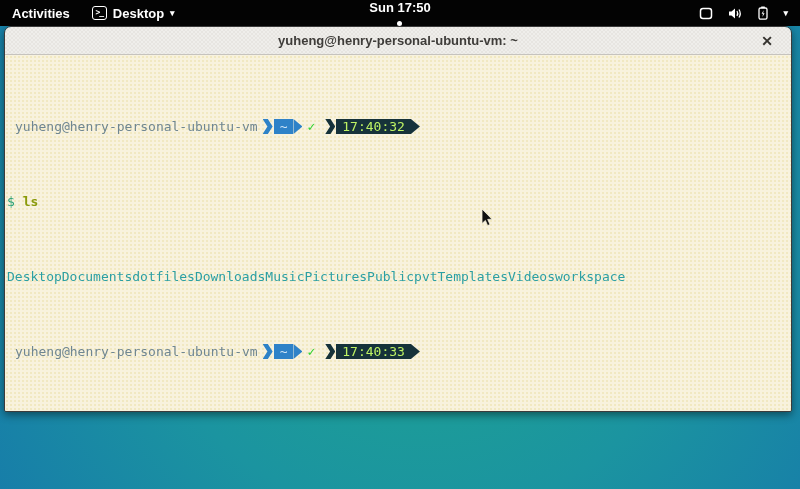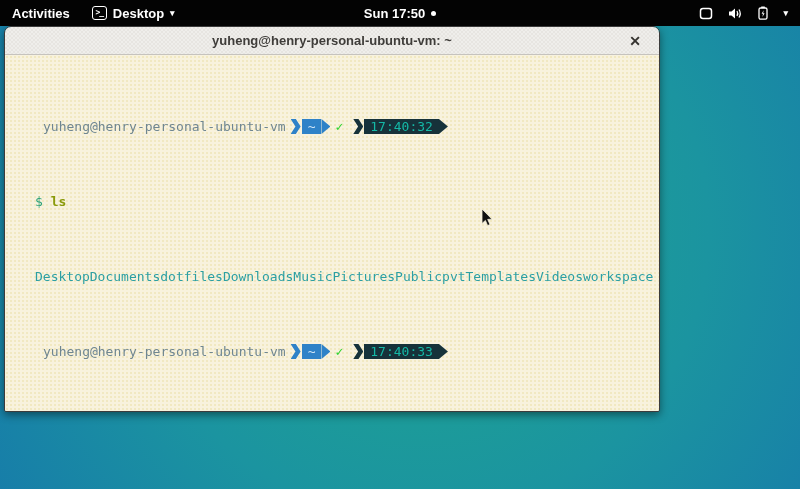--- a/index.html
+++ b/index.html
@@ -22,28 +22,28 @@
   .term-glyph {
     width:15px; height:14px; border:1.5px solid #fff; border-radius:3px;
     font-family:"DejaVu Sans Mono", monospace; font-size:8px; font-weight:700;
     display:flex; align-items:center; justify-content:center; line-height:1; letter-spacing:-1px;
   }
   .caret { font-size:9px; line-height:1; }
   .tb-center {
     position:absolute; left:0; right:0; top:0; height:100%;
     display:flex; align-items:center; justify-content:center; gap:6px; pointer-events:none;
   }
-  .clock-btn { pointer-events:auto; display:flex; align-items:center; gap:6px; padding:0 10px; height:100%; cursor:pointer; }
+  .clock-btn { pointer-events:auto; display:flex; align-items:center; gap:6px; padding:0 10px; height:100%; cursor:pointer;flex-direction:column; }
   .notif-dot { width:5px; height:5px; border-radius:50%; background:#fff; }
   .tb-right { margin-left:auto; display:flex; align-items:center; gap:15px; padding:0 12px; height:100%; cursor:pointer; }
   .tb-right svg { display:block; }
 
   
   .window {
-    position:absolute; left:4px; top:26px; width:656px; height:386px;
+    position:absolute; left:4px; top:26px; width:788px; height:386px;
     border:1px solid #3c3c3c; border-radius:7px 7px 2px 2px;
     box-shadow:0 3px 9px rgba(0,0,0,.45);
     display:flex; flex-direction:column; overflow:hidden; z-index:10;
   }
   .titlebar {
     height:28px; flex:0 0 28px;
     background:
       repeating-conic-gradient(rgba(255,255,255,.35) 0% 25%, rgba(0,0,0,0) 0% 50%) 0 0/4px 4px,
       #e7e5e1;
     border-bottom:1px solid #c6c3be;
@@ -56,33 +56,33 @@
     color:#35332f; font-size:14px; font-weight:700; cursor:pointer;
   }
   .screen {
     flex:1;
     background:
       radial-gradient(rgba(233,220,160,.45) 1px, rgba(0,0,0,0) 1px) 0 0/4px 4px,
       #f8f2dd;
     font-family:"DejaVu Sans Mono", monospace; font-size:13px; line-height:15px;
     color:#444; padding:4px 2px 0 2px; white-space:pre; cursor:text;
   }
-  .trow { height:15px; display:flex; align-items:center; white-space:pre;margin-left:28px; }
+  .trow { height:15px; display:flex; align-items:center; white-space:pre; }
   .indent { padding-left:8px; }
   .userhost { color:#6f8691; }
 
   
   .pl { display:inline-block; height:15px; flex:0 0 auto; }
   .pl-chev { width:10px; clip-path:polygon(0 0, 52% 0, 100% 50%, 52% 100%, 0 100%, 48% 50%); margin:0 1px 0 5px; }
   .pl-body { padding:0 6px; display:flex; align-items:center; height:15px; }
   .pl-tip { width:9px; clip-path:polygon(0 0, 100% 50%, 0 100%); }
   .seg-blue { background:#2e82c8; }
   .seg-blue.pl-body { color:#cde4f6; }
   .seg-dark { background:#16323a; }
-  .seg-dark.pl-body { color:#14b8a6;text-align:right; }
+  .seg-dark.pl-body { color:#bef264;text-align:right; }
   .checkmark { color:#2fd32f; margin:0 5px; font-weight:700; }
 
   .dollar { color:#2aa178; }
   .cmd-ls { color:#8a9a0a;font-weight:bold; }
   .dirline { color:#2b9fa3; }
   .dir-name { color:#2b9fa3; }
 
   .mouse-ptr { position:absolute; left:481px; top:209px; z-index:50; pointer-events:none; }
 </style>
 </head>

